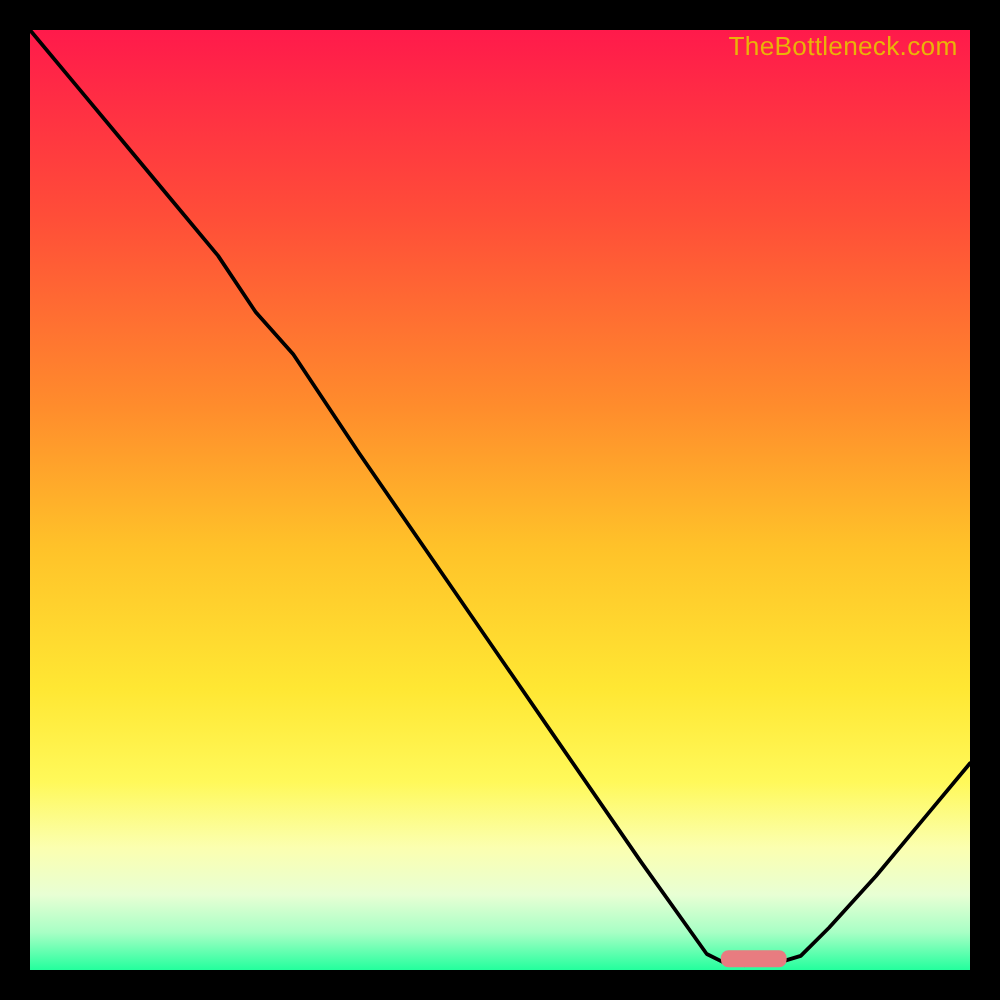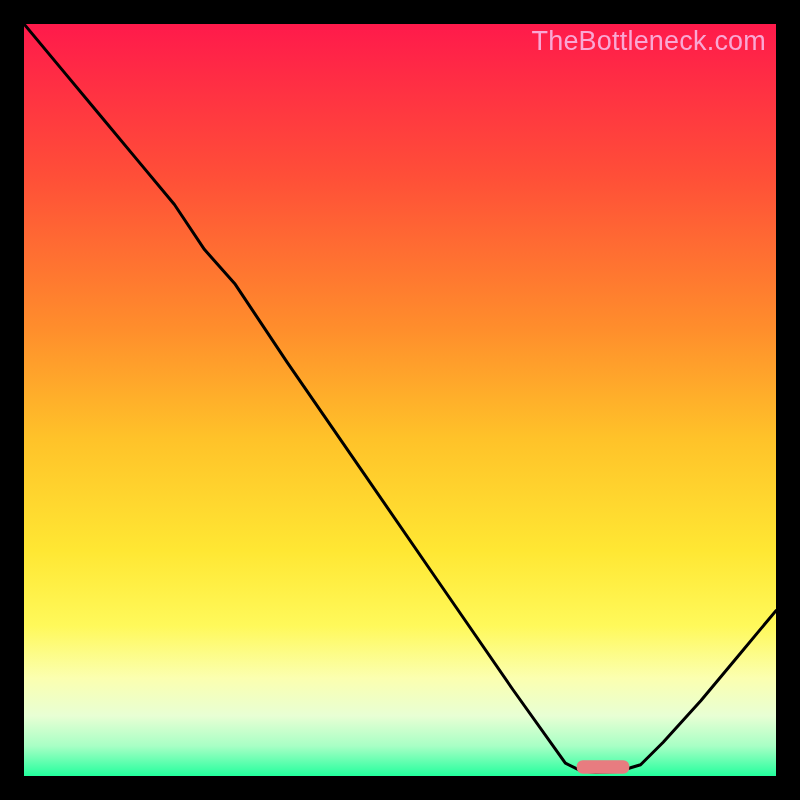--- a/index.html
+++ b/index.html
@@ -28,23 +28,23 @@
   }
   .gradient-bg {
     position: absolute;
     inset: 0;
   }
   .watermark {
     position: absolute;
     top: 2px;
     right: 10px;
     font-family: Arial, Helvetica, sans-serif;
-    font-size: 27px;
+    font-size: 21px;
     font-weight: 400;
-    color: #f9a8d4;
+    color: #eab308;
     letter-spacing: 0.2px;
   }
   svg.curve {
     position: absolute;
     inset: 0;
   }
 </style>
 </head>
 <body>
 

